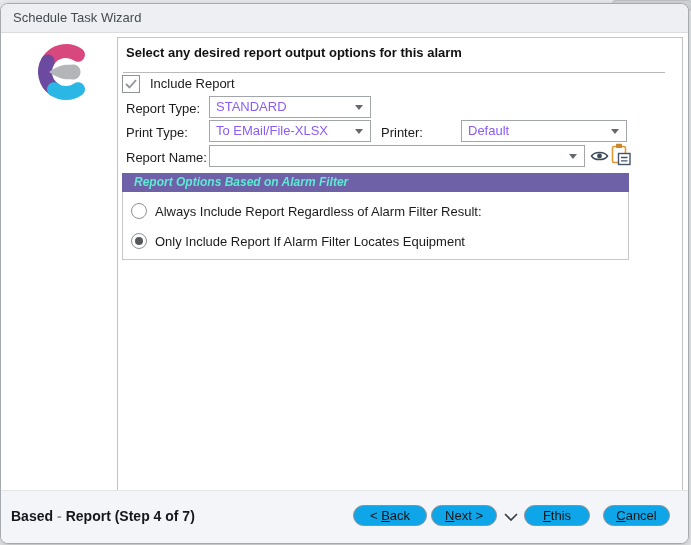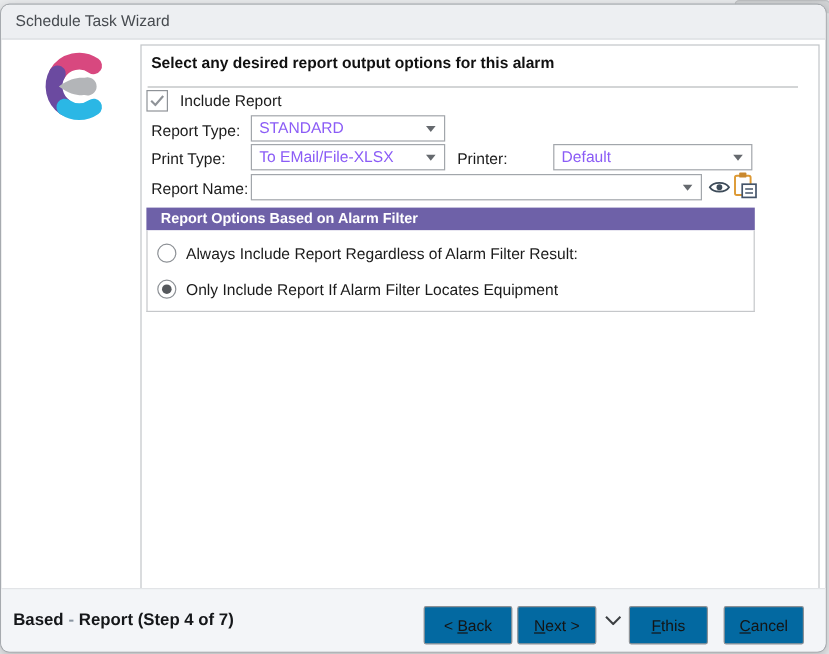--- a/index.html
+++ b/index.html
@@ -39,39 +39,39 @@
     position:absolute;height:22px;background:#fff;border:1px solid #a2a6ab;
     box-sizing:border-box;font-size:13px;color:#8b5cf6;
   }
   .combo .val{position:absolute;left:6px;top:0;line-height:20px;white-space:nowrap;overflow:hidden;max-width:calc(100% - 24px);}
   .combo .arrow{position:absolute;right:7px;top:8px;width:0;height:0;
     border-left:4px solid transparent;border-right:4px solid transparent;border-top:5px solid #65696e;}
 
   .iconbtn{position:absolute;background:none;border:none;padding:0;cursor:pointer;}
 
   .banner{position:absolute;left:4px;top:135px;width:507px;height:19px;background:#6e61a8;}
-  .banner .btxt{position:absolute;left:12px;top:0;line-height:19px;font-size:12px;font-weight:bold;color:#ffffff;white-space:nowrap;}
+  .banner .btxt{position:absolute;left:12px;top:0;line-height:19px;font-size:12px;font-weight:bold;color:#5eead4;white-space:nowrap;font-style:italic;}
   .groupbox{position:absolute;left:4px;top:154px;width:507px;height:68px;
     border:1px solid #c5c7ca;border-top:none;box-sizing:border-box;background:#fff;}
   .radiorow{position:absolute;left:8px;height:18px;}
   .radiorow.r1{top:11px;}
   .radiorow.r2{top:41px;}
   .radio{position:absolute;left:0;top:0;width:16px;height:16px;border:1px solid #8d9196;
     border-radius:50%;background:#fff;box-sizing:border-box;}
   .radio.selected::after{content:"";position:absolute;left:3px;top:3px;width:8px;height:8px;
     border-radius:50%;background:#55585c;}
   .radiorow .lbl{position:absolute;left:24px;top:1px;font-size:13px;color:#1b1b1b;white-space:nowrap;text-align:center;}
 
   .footer{position:absolute;left:0;right:0;bottom:0;height:52px;background:#f3f5f8;
     border-top:1px solid #e2e4e7;}
   .status{position:absolute;left:10px;top:17px;font-size:14px;font-weight:bold;color:#15171a;white-space:nowrap;}
   .status .sep{color:#8a95a1;padding:0 4px;font-weight:bold;}
   .btn{
-    position:absolute;top:14px;height:32px;background:#0369a1;border:1px solid #8c9095;
-    border-radius:2px;font-size:13px;color:#141414;box-sizing:border-box;
+    position:absolute;top:14px;height:21px;background:#0ea5e9;border:1px solid #8c9095;
+    border-radius:12px;font-size:13px;color:#141414;box-sizing:border-box;
     font-family:"Liberation Sans","DejaVu Sans",sans-serif;padding:0;cursor:pointer;
   }
   .btn .key{text-decoration:underline;}
   .chev{position:absolute;top:14px;left:499px;width:22px;height:24px;border:none;background:none;
     display:flex;align-items:center;justify-content:center;cursor:pointer;padding:0;}
 </style>
 </head>
 <body>
 
 <div class="bg-fragment"></div>

